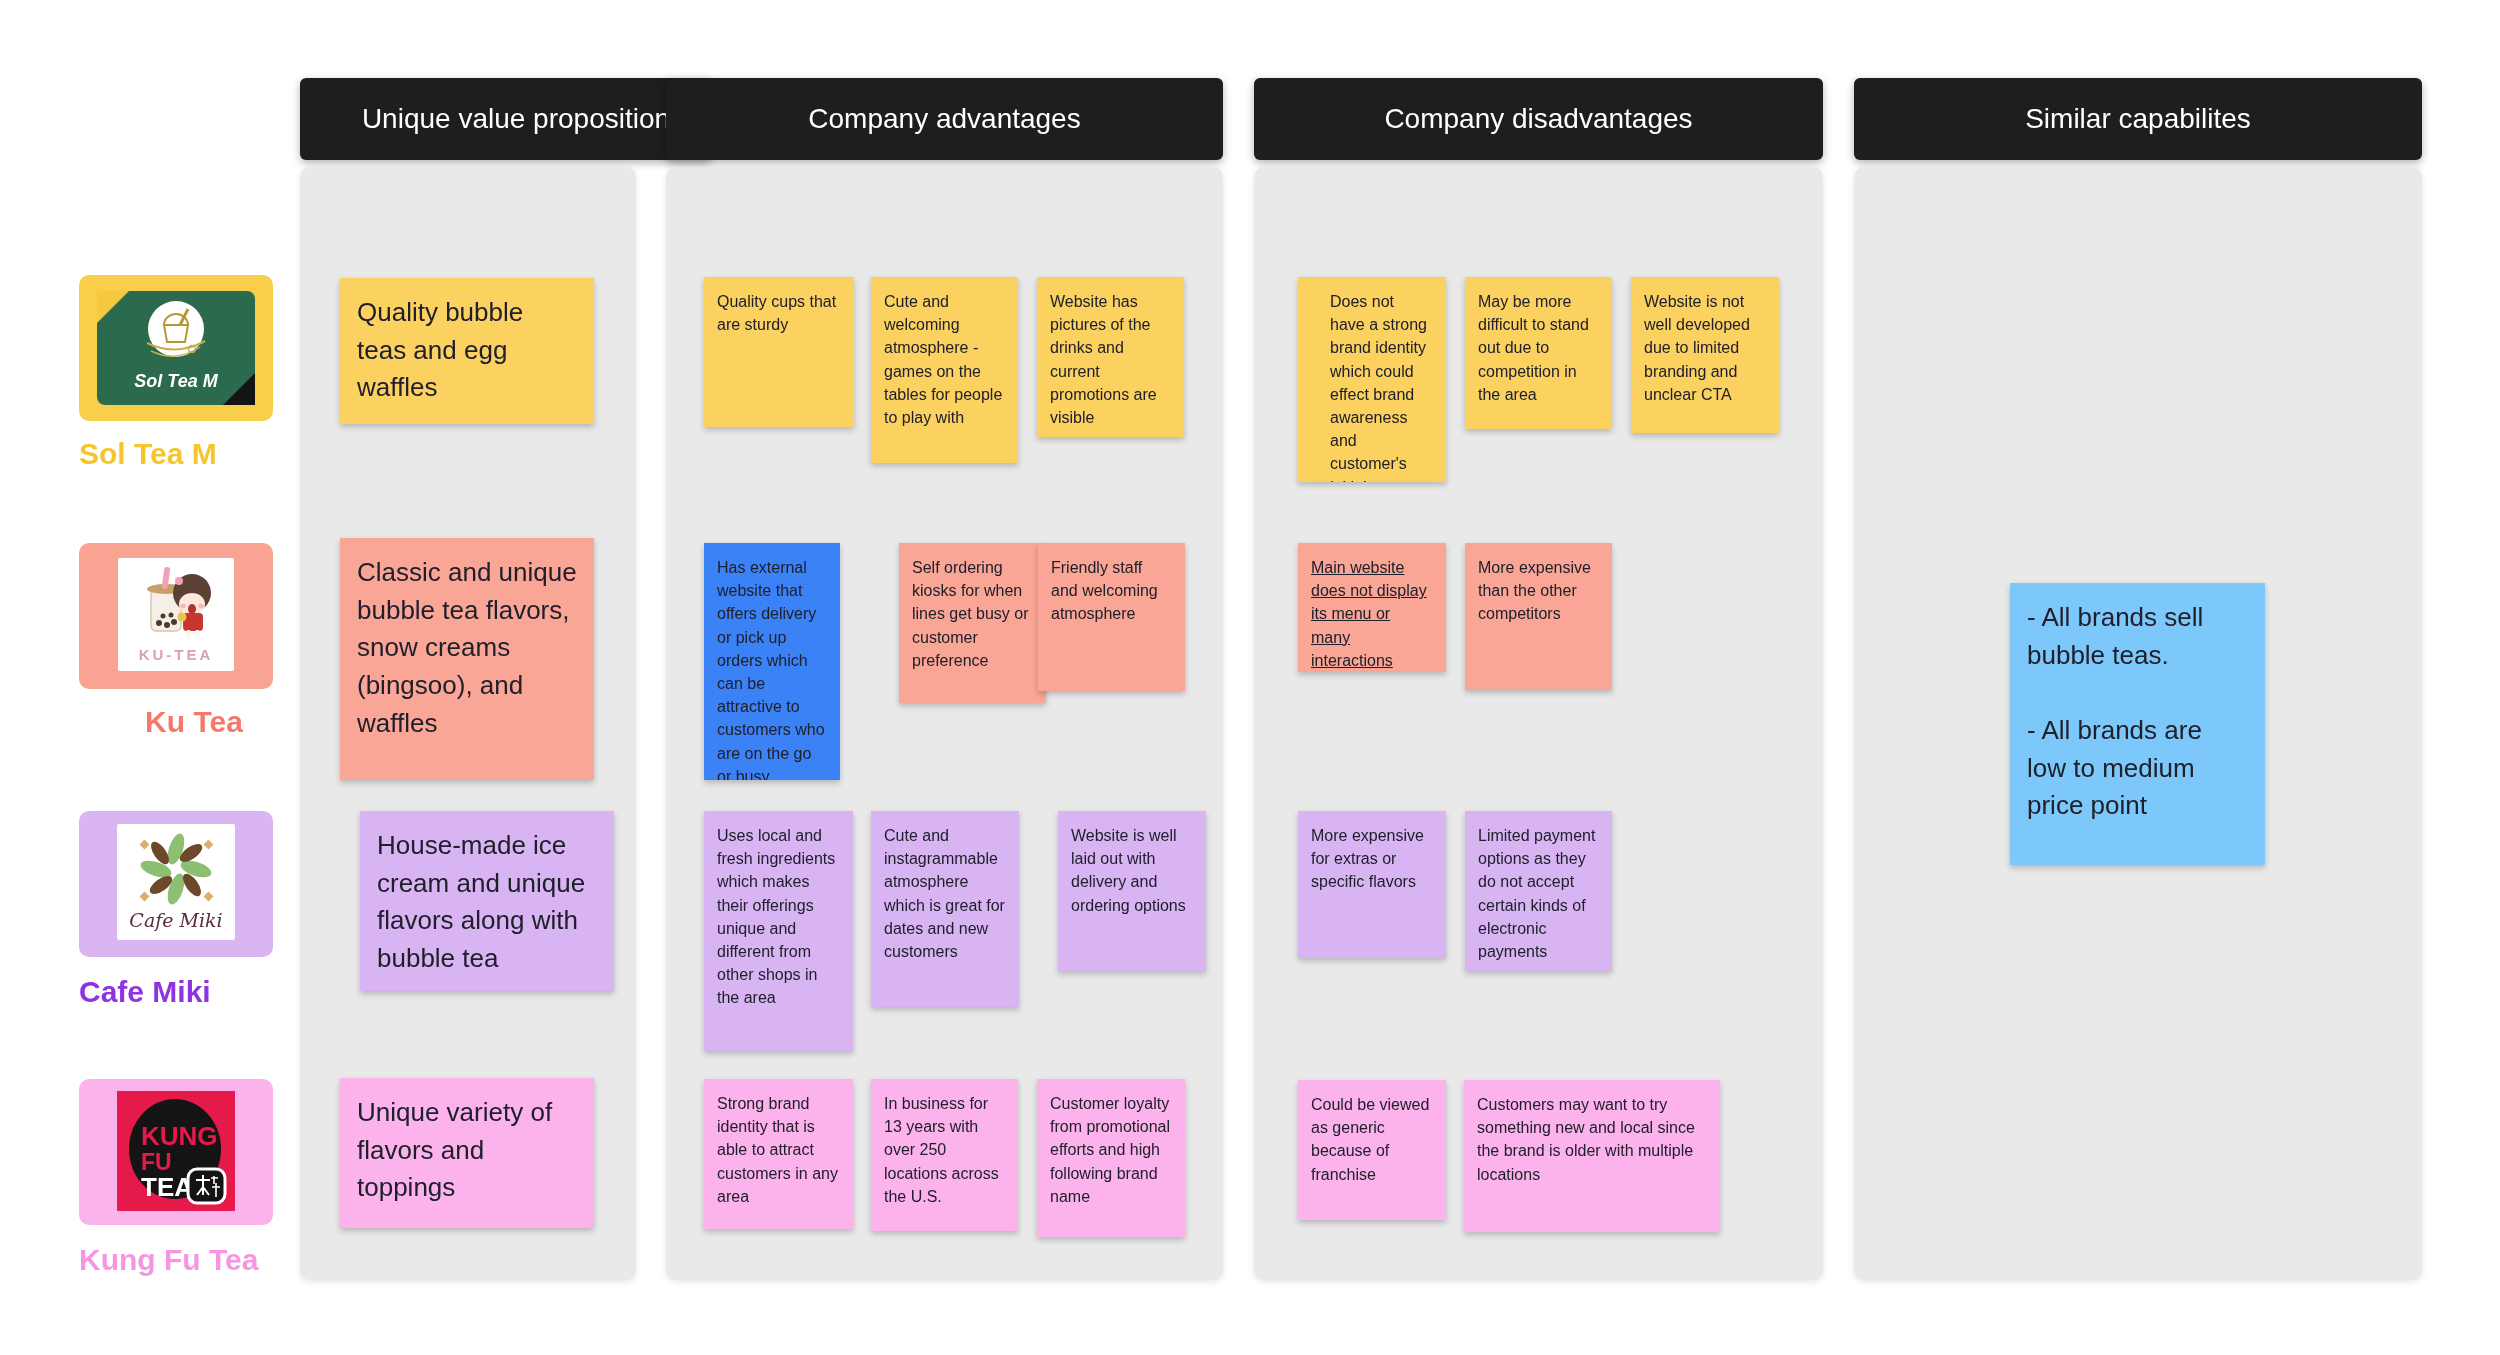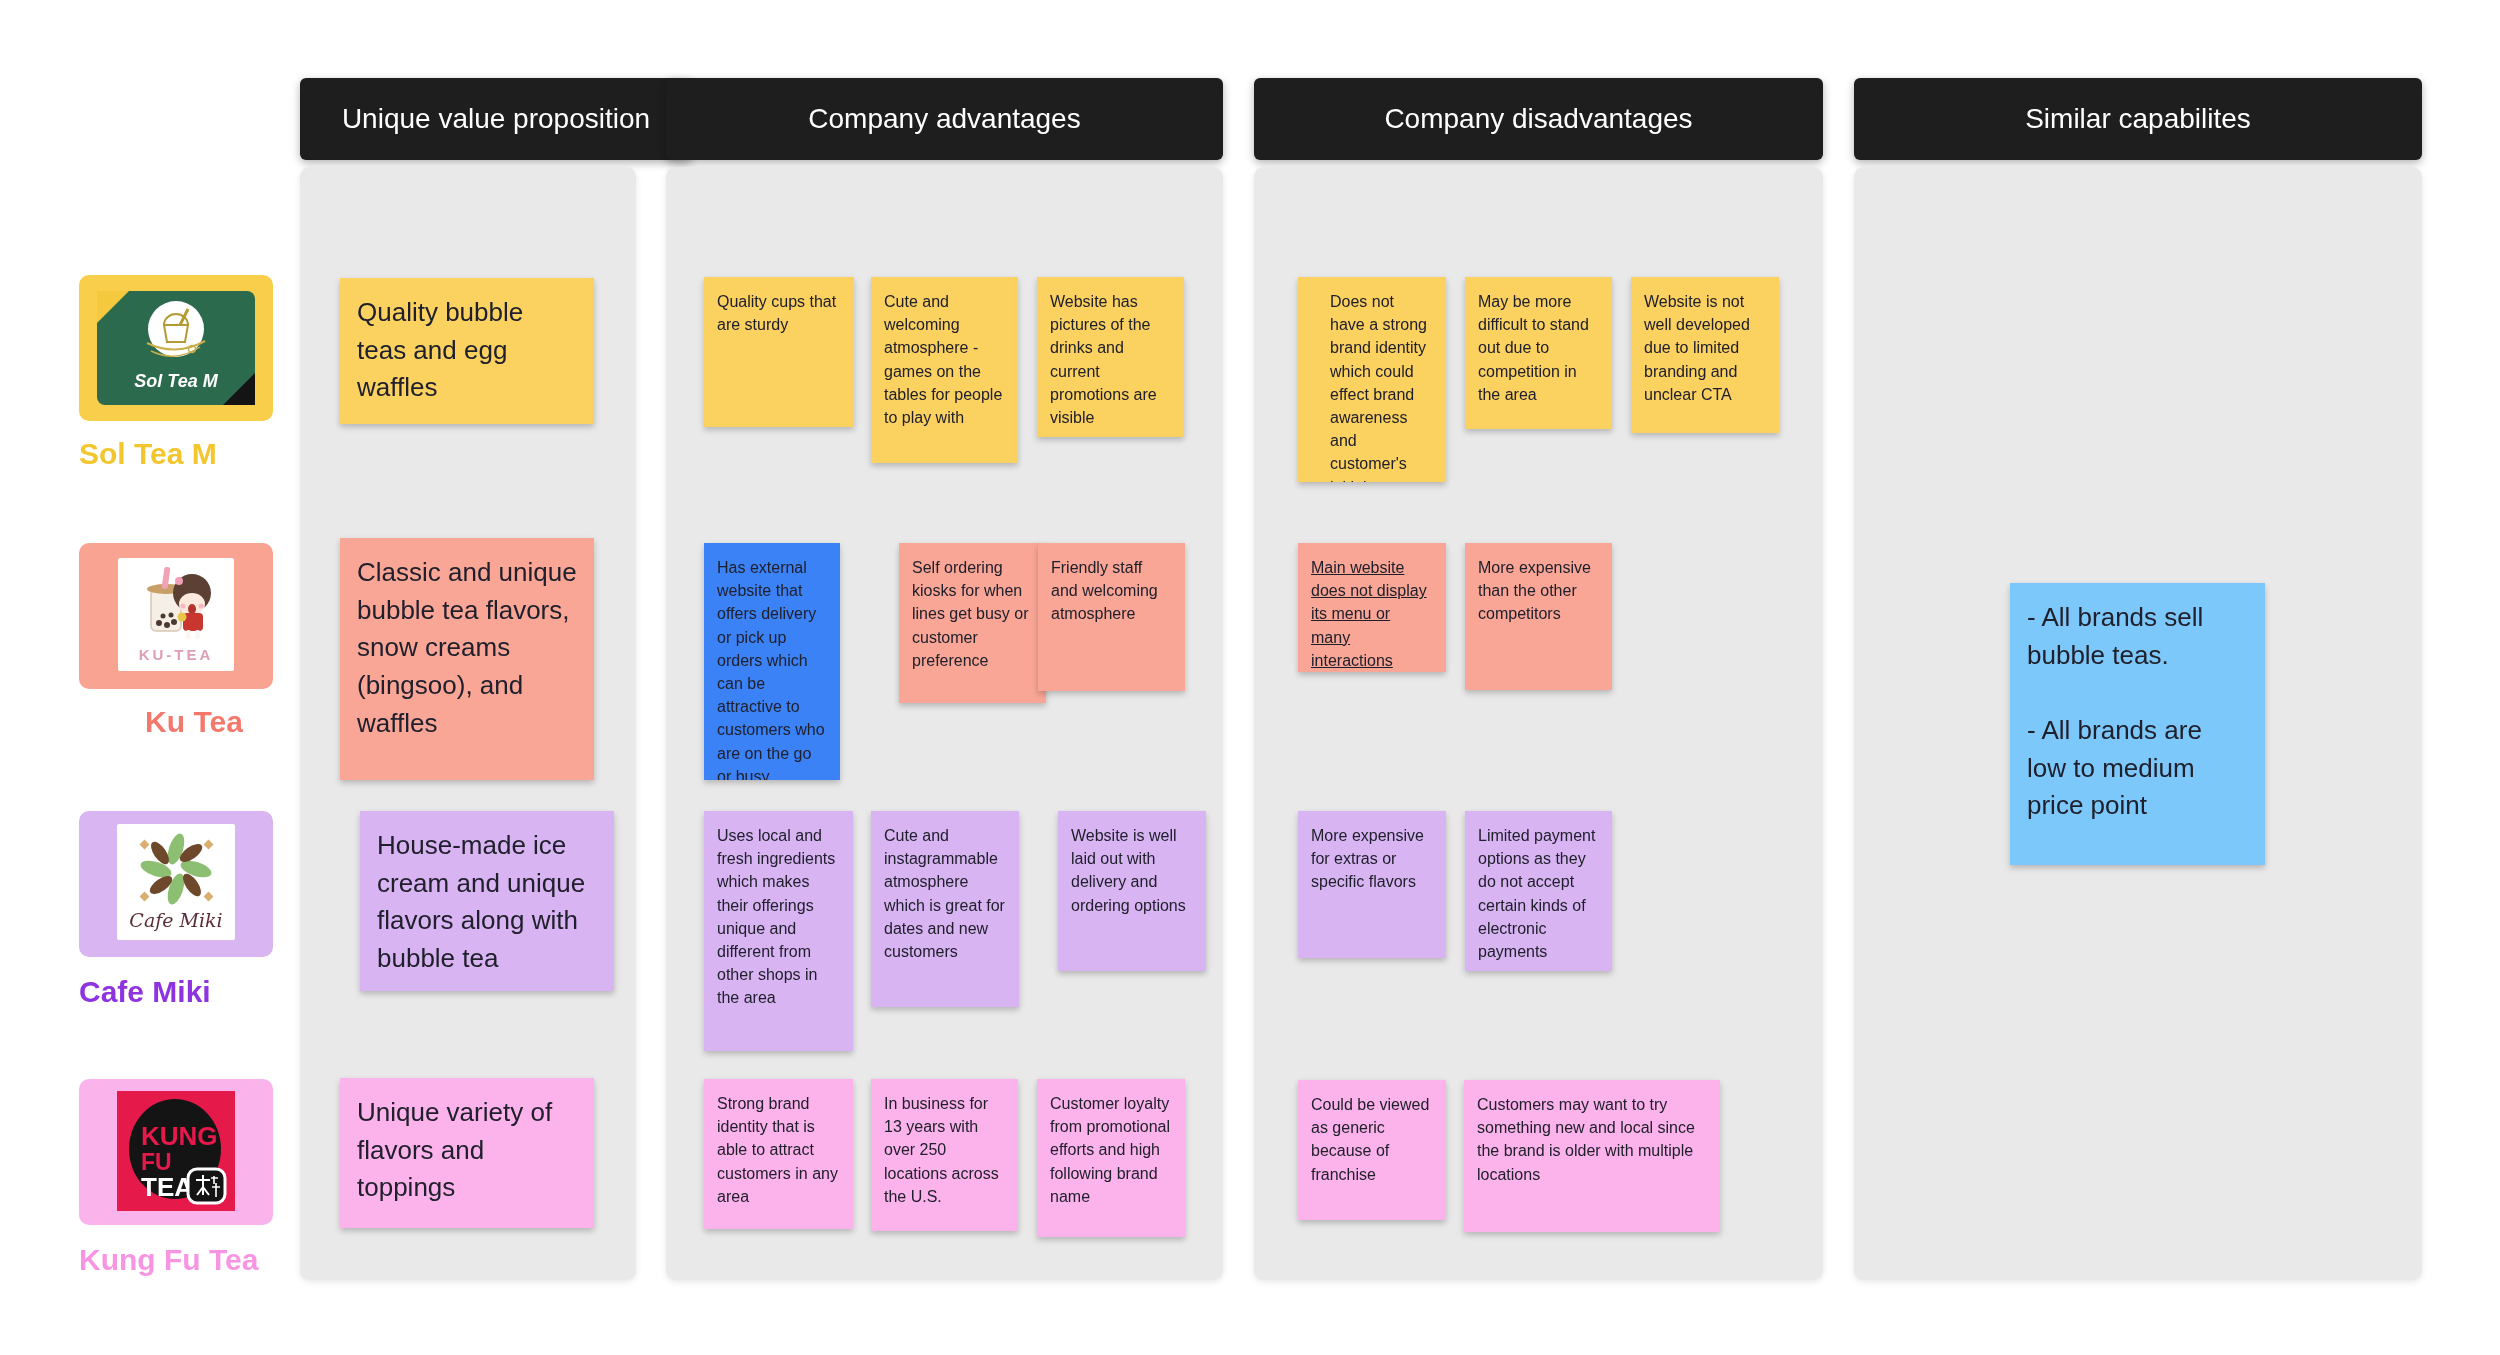--- a/index.html
+++ b/index.html
@@ -16,21 +16,21 @@
   .note.lg{font-size:26px;line-height:1.45;padding:16px 17px;white-space:pre-line;}
   .brand-label{position:absolute;font-weight:bold;font-size:30px;width:230px;}
   .logo{position:absolute;width:194px;height:146px;}
   .logo svg{display:block;}
 </style>
 </head>
 <body>
 
 <div id="board">
 
-  <div class="hdr" style="left: 300px; top: 78px; width: 392px; background-color: rgb(30, 30, 30);">
+  <div class="hdr" style="left: 300px; top: 78px; width: 392px; background-color: rgb(30, 30, 30); padding-left: 20px;">
       <span>Unique value proposition</span>
     </div>
   <div class="hdr" style="left: 666px; top: 78px; width: 557px; background-color: rgb(30, 30, 30);">
       <span>Company advantages</span>
     </div>
   <div class="hdr" style="left: 1254px; top: 78px; width: 569px; background-color: rgb(30, 30, 30);">
       <span>Company disadvantages</span>
     </div>
   <div class="hdr" style="left: 1854px; top: 78px; width: 568px; background-color: rgb(30, 30, 30);">
       <span>Similar capabilites</span>

